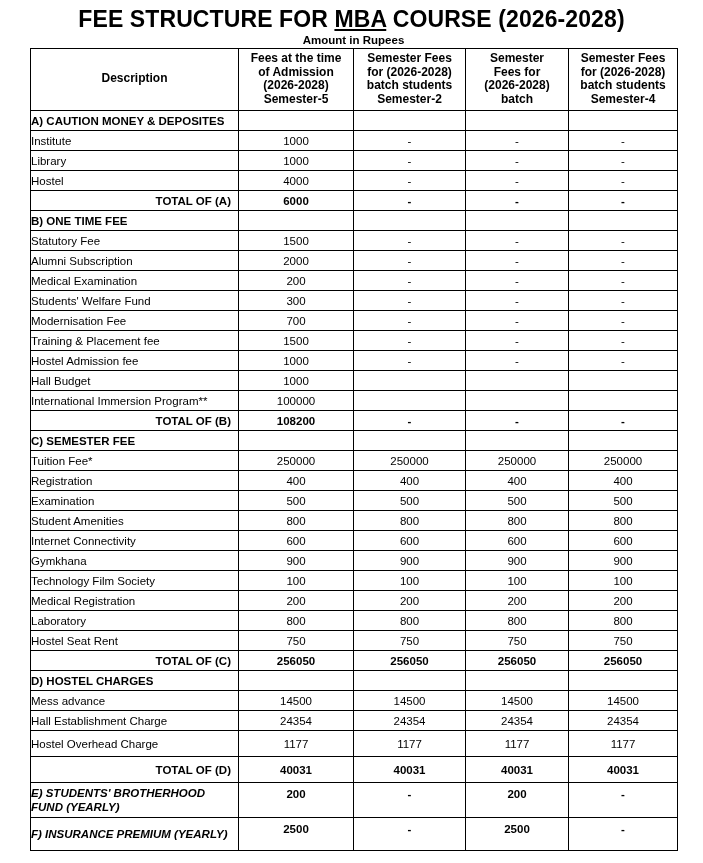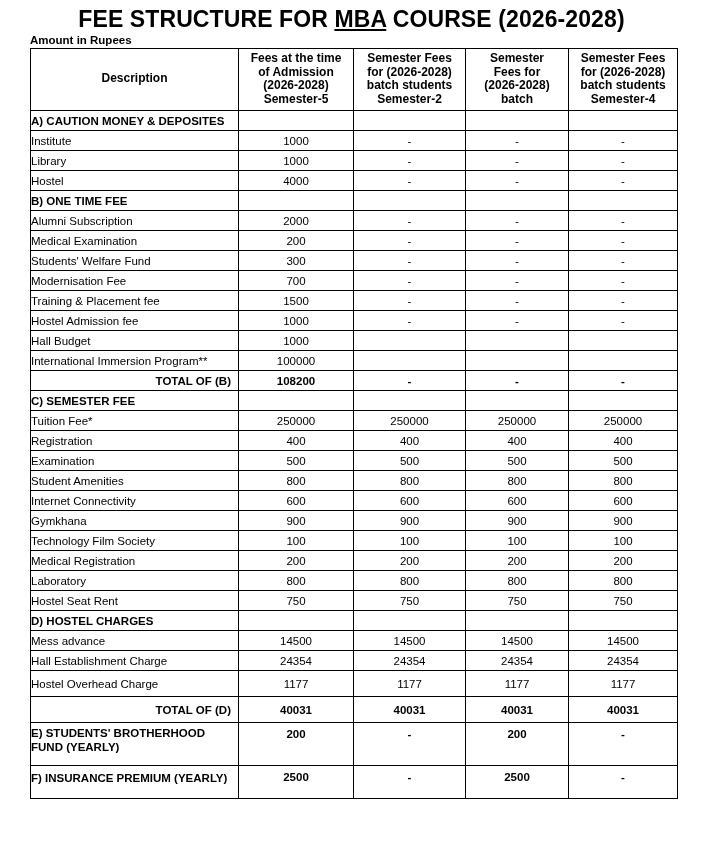--- a/index.html
+++ b/index.html
@@ -26,21 +26,21 @@
     font-weight: bold;
     letter-spacing: 0.1px;
     margin: 8px 0 0 0;
     padding: 0 10px;
     line-height: 22px;
   }
   .doc-title .underlined { text-decoration: underline; }
   .amount-note {
     width: 647px;
     margin: 4px 1px 1px 30px;
-    text-align: left;
+    text-align: center;
     font-size: 11.5px;
     font-weight: bold;
     line-height: 13px;
   }
   table.fee {
     width: 647px;
     margin-left: 30px;
     border-collapse: collapse;
     table-layout: fixed;
     font-size: 11.5px;
@@ -74,21 +74,21 @@
     text-align: center;
     padding: 2px 2px;
     line-height: 14px;
   }
   tr.item td { height: 20px; }
   tr.section td { height: 20px; font-weight: bold; }
   tr.total td { height: 20px; font-weight: bold; }
   tr.total td.desc { text-align: right; padding-right: 7px; }
   tr.tall td { height: 26px; }
   tr.bigrow td { height: 33px; font-weight: bold; }
-  tr.bigrow td.desc { line-height: 14px; padding-top: 3px; padding-bottom: 11px; }
+  tr.bigrow td.desc { line-height: 14px; padding-top: 3px; padding-bottom: 3px; font-style: italic; }
   tr.bigrow td.val { vertical-align: top; padding-top: 4px; }
 </style>
 </head>
 <body>
 
 <div class="page">
 
   <div class="doc-title">
     <span>FEE STRUCTURE FOR </span><span class="underlined">MBA</span><span> COURSE (2026-2028)</span>
   </div>
@@ -156,26 +156,40 @@
           <td class="val">-</td>
           <td class="val">-</td>
         </tr>
         <tr class="item">
           <td class="desc">Hostel</td>
           <td class="val">4000</td>
           <td class="val">-</td>
           <td class="val">-</td>
           <td class="val">-</td>
         </tr>
+        <tr class="total">
+          <td class="desc">TOTAL OF (A)</td>
+          <td class="val">6000</td>
+          <td class="val">-</td>
+          <td class="val">-</td>
+          <td class="val">-</td>
+        </tr>
         <tr class="section">
           <td class="desc">B) ONE TIME FEE</td>
           <td class="val"></td>
           <td class="val"></td>
           <td class="val"></td>
           <td class="val"></td>
+        </tr>
+        <tr class="item">
+          <td class="desc">Statutory Fee</td>
+          <td class="val">1500</td>
+          <td class="val">-</td>
+          <td class="val">-</td>
+          <td class="val">-</td>
         </tr>
         <tr class="item">
           <td class="desc">Alumni Subscription</td>
           <td class="val">2000</td>
           <td class="val">-</td>
           <td class="val">-</td>
           <td class="val">-</td>
         </tr>
         <tr class="item">
           <td class="desc">Medical Examination</td>
@@ -302,20 +316,27 @@
           <td class="val">800</td>
           <td class="val">800</td>
           <td class="val">800</td>
         </tr>
         <tr class="item">
           <td class="desc">Hostel Seat Rent</td>
           <td class="val">750</td>
           <td class="val">750</td>
           <td class="val">750</td>
           <td class="val">750</td>
+        </tr>
+        <tr class="total">
+          <td class="desc">TOTAL OF (C)</td>
+          <td class="val">256050</td>
+          <td class="val">256050</td>
+          <td class="val">256050</td>
+          <td class="val">256050</td>
         </tr>
         <tr class="section">
           <td class="desc">D) HOSTEL CHARGES</td>
           <td class="val"></td>
           <td class="val"></td>
           <td class="val"></td>
           <td class="val"></td>
         </tr>
         <tr class="item">
           <td class="desc">Mess advance</td>

